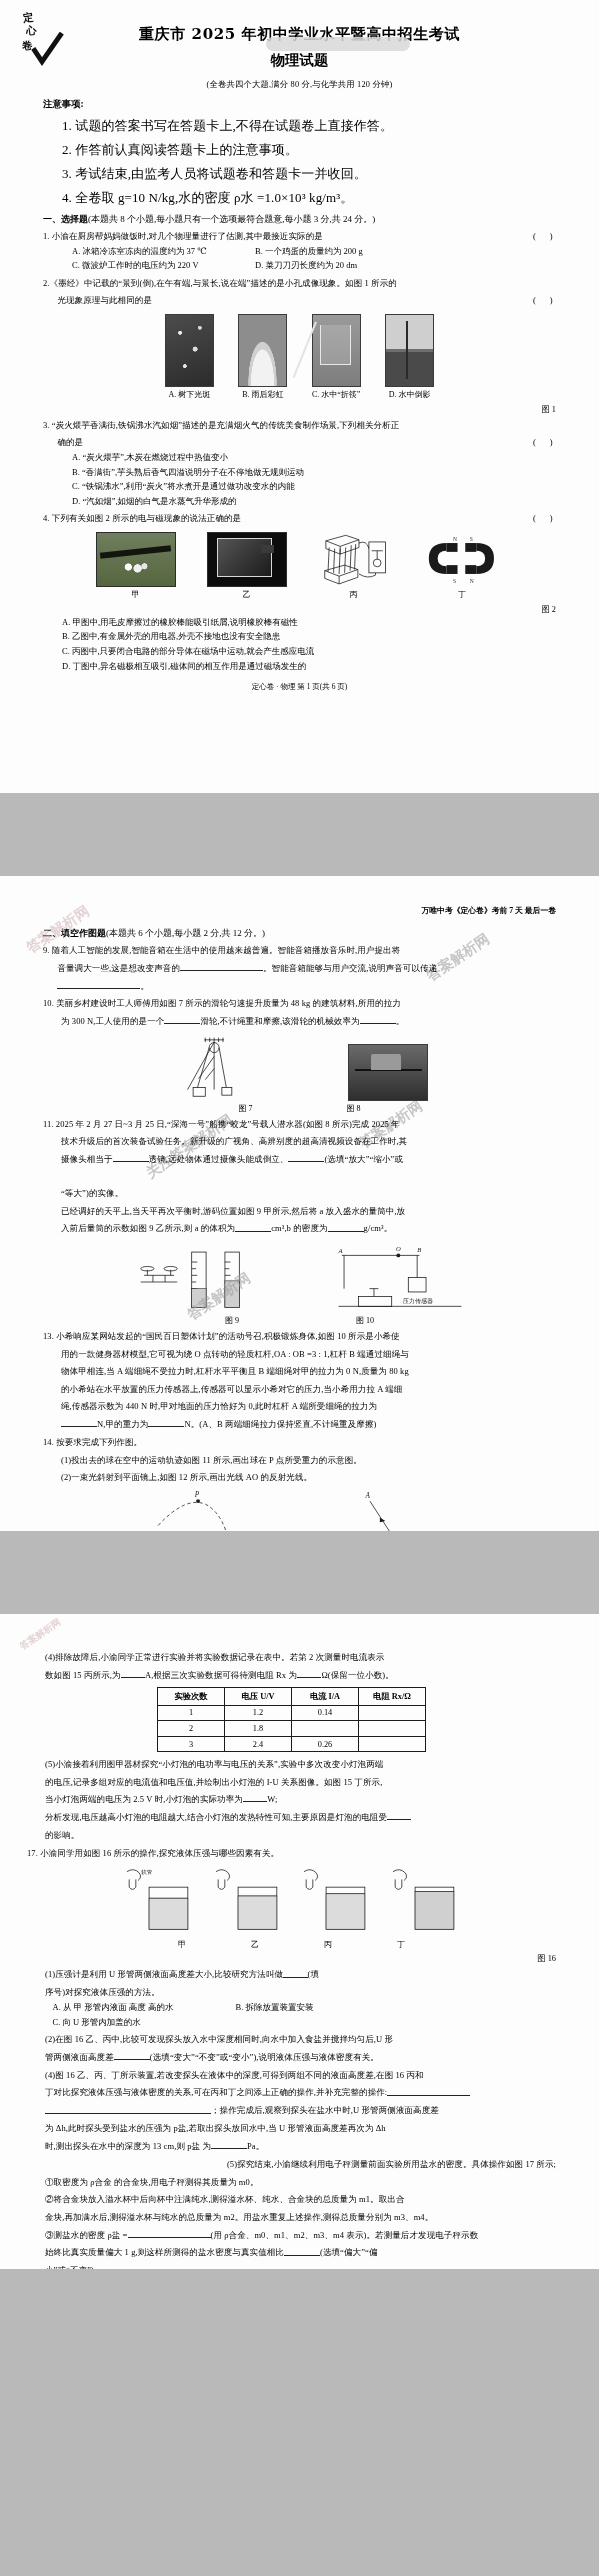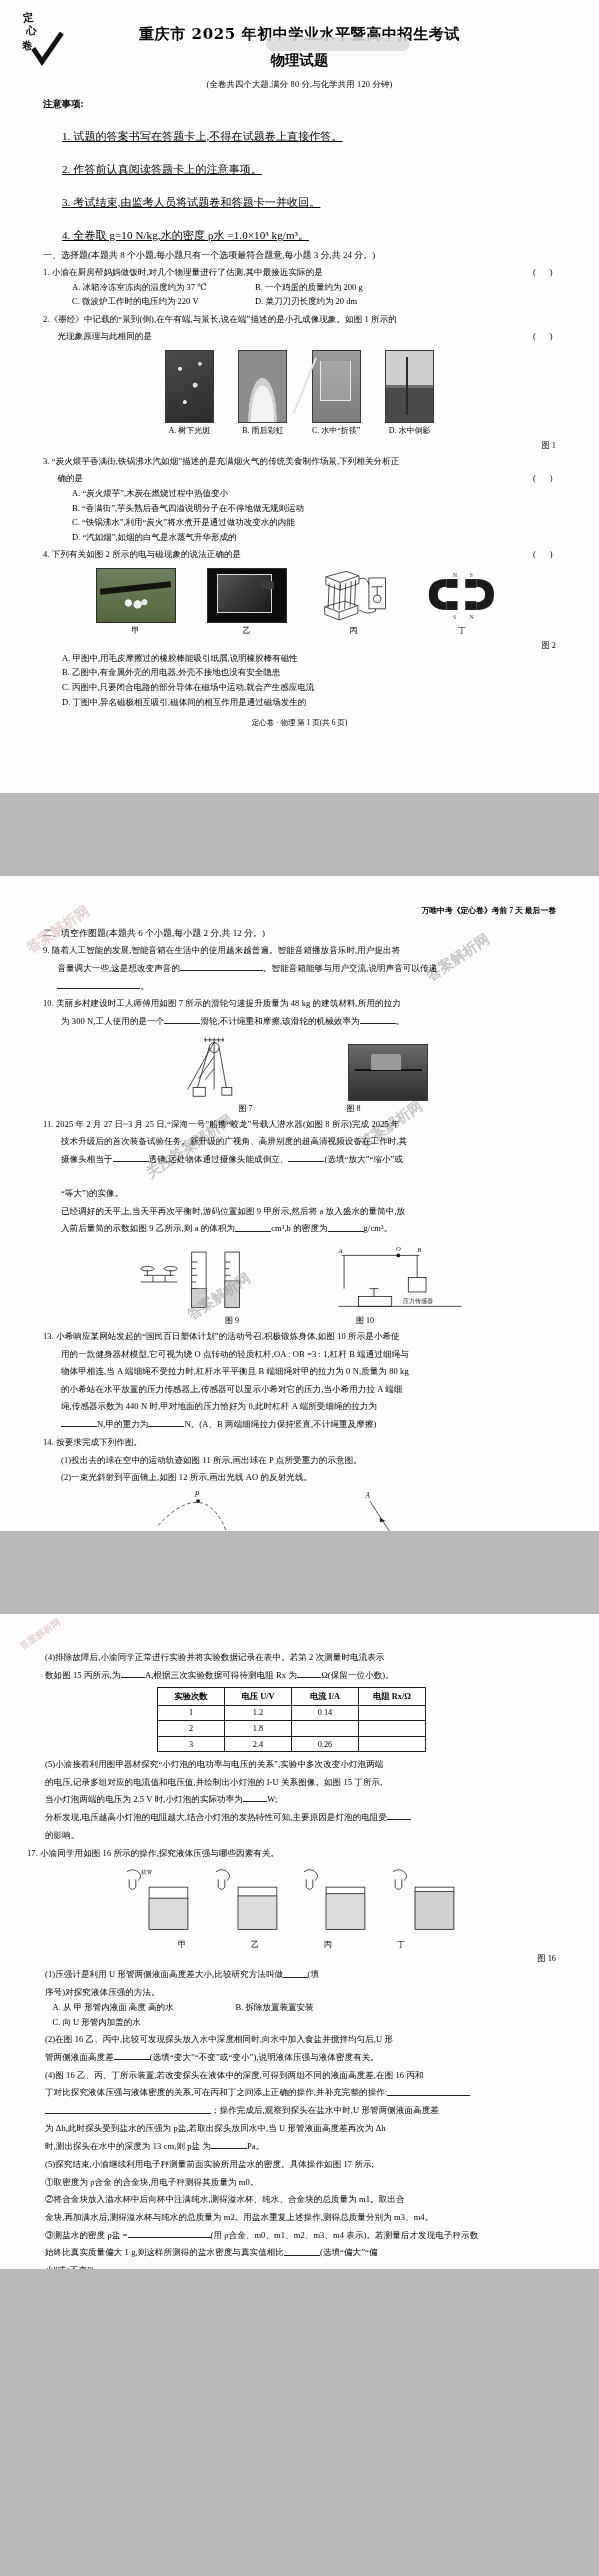--- a/index.html
+++ b/index.html
@@ -21,25 +21,25 @@
   .doc-title{text-align:center;font-size:15px;font-weight:bold;letter-spacing:0.6px;
      padding-top:23px;line-height:1.5;font-family:"DejaVu Serif",serif;}
   .doc-subtitle{text-align:center;font-size:14.4px;font-weight:bold;margin-top:5.5px;
      font-family:"DejaVu Serif",serif;}
   .doc-meta{text-align:center;font-size:8.3px;margin-top:9px;letter-spacing:0.2px;}
   .smudge{position:absolute;left:266px;top:37px;width:144px;height:14.4px;
      background:#d8d8d8;border-radius:7.8px;opacity:.85;}
 
   
   .notes-head{font-weight:bold;font-size:9.4px;margin-top:7.8px;}
-  .note{font-size:11px;margin-top:18px;padding-left:19px;letter-spacing:0.1px;text-decoration:underline;}
+  .note{font-size:13px;margin-top:6px;padding-left:19px;letter-spacing:0.1px;}
 
   
   .sec-head{font-size:9px;margin-top:6.1px;}
-  .sec-head b{font-weight:normal;}
+  .sec-head b{font-weight:bold;}
   .q{font-size:8.5px;margin-top:3.9px;line-height:1.62;letter-spacing:0.1px;
      padding-left:14.4px;text-indent:-14.4px;position:relative;}
   .q .paren{float:right;letter-spacing:3.3px;}
   .opt{font-size:8.5px;line-height:1.72;padding-left:29px;}
   .opt2{display:flex;padding-left:29px;font-size:8.5px;line-height:1.72;}
   .opt2 span:first-child{width:183px;}
   .blank{display:inline-block;border-bottom:0.6px solid #222;min-width:36px;height:8.3px;}
   .blank.s{min-width:24.4px;} .blank.l{min-width:83px;} .blank.xl{min-width:166px;}
 
   
@@ -499,21 +499,21 @@
         <span>丁对比探究液体压强与液体密度的关系,可在丙和丁之间添上正确的操作,并补充完整的操作:</span><span class="blank l"></span>
       </div>
       <div class="q" style="padding-left:18px;text-indent:0;">
         <span class="blank xl"></span><span>；操作完成后,观察到探头在盐水中时,U 形管两侧液面高度差</span>
       </div>
       <div class="q" style="padding-left:18px;text-indent:0;">为 Δh,此时探头受到盐水的压强为 p盐,若取出探头放回水中,当 U 形管液面高度差再次为 Δh</div>
       <div class="q" style="padding-left:18px;text-indent:0;">
         <span>时,测出探头在水中的深度为 13 cm,则 p盐 为</span><span class="blank"></span><span>Pa。</span>
       </div>
 
-      <div class="q" style="padding-left:18px;text-indent:0;">(5)探究结束,小渝继续利用电子秤测量前面实验所用盐水的密度。具体操作如图 17 所示;</div>
+      <div class="q" style="padding-left:18px;text-indent:0;text-align:right;">(5)探究结束,小渝继续利用电子秤测量前面实验所用盐水的密度。具体操作如图 17 所示;</div>
       <div class="q" style="padding-left:18px;text-indent:0;">①取密度为 ρ合金 的合金块,用电子秤测得其质量为 m0。</div>
       <div class="q" style="padding-left:18px;text-indent:0;">②将合金块放入溢水杯中后向杯中注满纯水,测得溢水杯、纯水、合金块的总质量为 m1。取出合</div>
       <div class="q" style="padding-left:18px;text-indent:0;">金块,再加满水后,测得溢水杯与纯水的总质量为 m2。用盐水重复上述操作,测得总质量分别为 m3、m4。</div>
       <div class="q" style="padding-left:18px;text-indent:0;">
         <span>③测盐水的密度 ρ盐 =</span><span class="blank l"></span><span>(用 ρ合金、m0、m1、m2、m3、m4 表示)。若测量后才发现电子秤示数</span>
       </div>
       <div class="q" style="padding-left:18px;text-indent:0;">
         <span>始终比真实质量偏大 1 g,则这样所测得的盐水密度与真实值相比</span><span class="blank"></span><span>(选填“偏大”“偏</span>
       </div>
       <div class="q" style="padding-left:18px;text-indent:0;">小”或“不变”)。</div>

